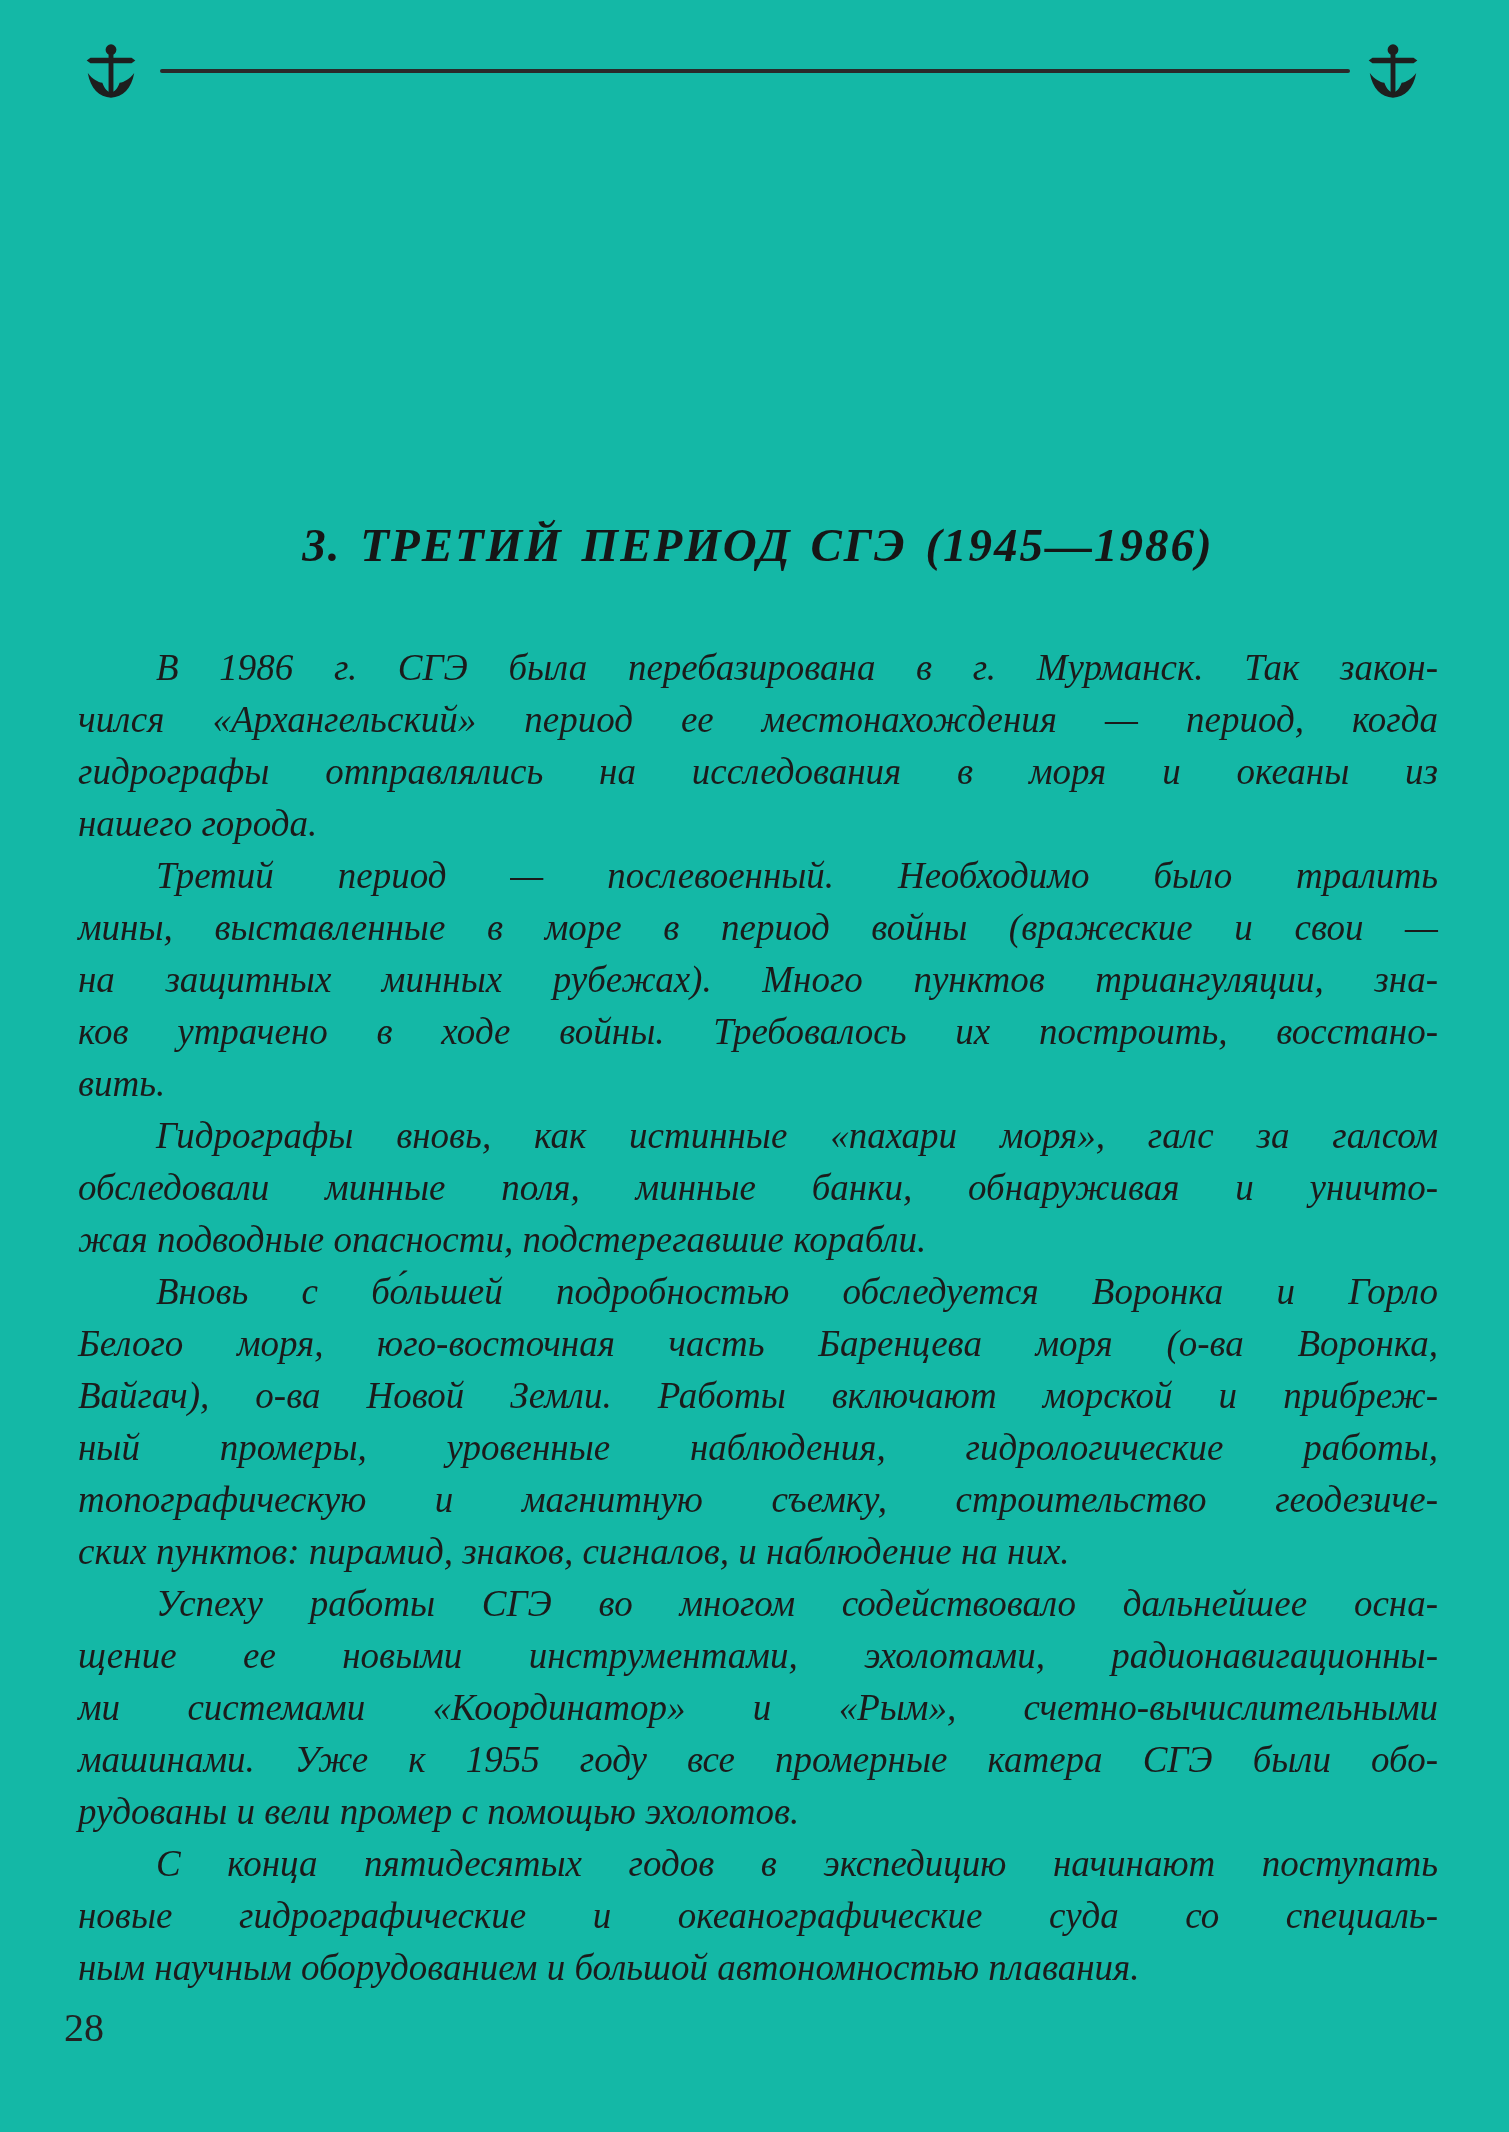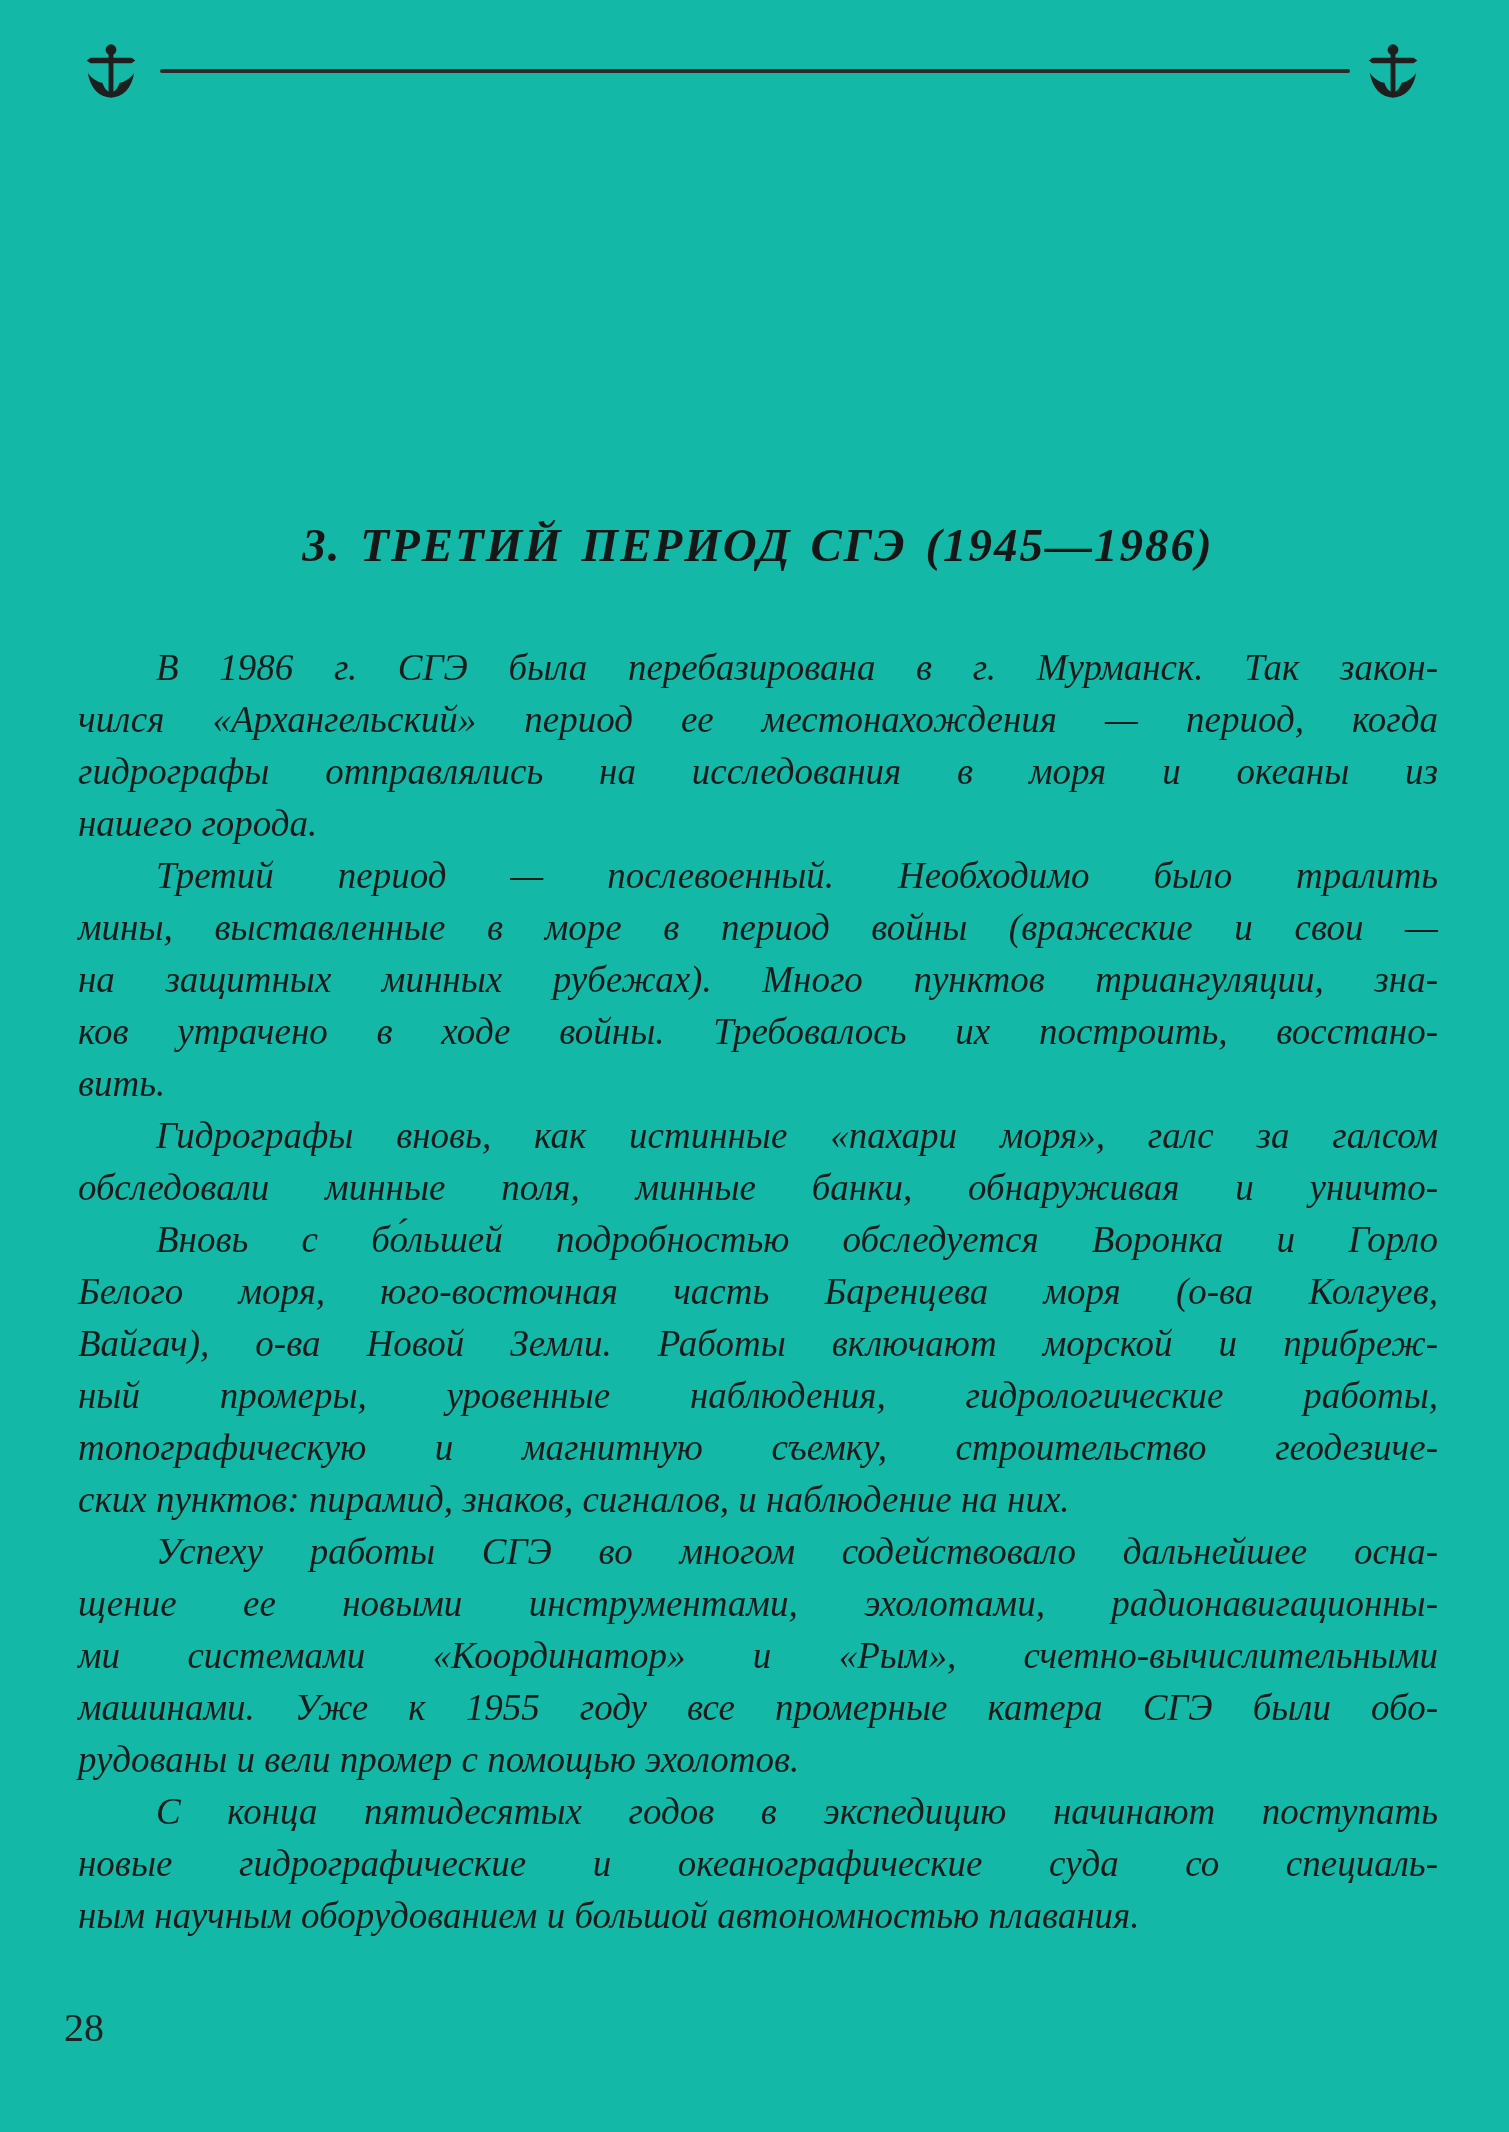--- a/index.html
+++ b/index.html
@@ -121,24 +121,25 @@
       <div class="paragraph">
         <div class="text-line first-line">Третий период — послевоенный. Необходимо было тралить</div>
         <div class="text-line">мины, выставленные в море в период войны (вражеские и свои —</div>
         <div class="text-line">на защитных минных рубежах). Много пунктов триангуляции, зна-</div>
         <div class="text-line">ков утрачено в ходе войны. Требовалось их построить, восстано-</div>
         <div class="text-line last-line">вить.</div>
       </div>
       <div class="paragraph">
         <div class="text-line first-line">Гидрографы вновь, как истинные «пахари моря», галс за галсом</div>
         <div class="text-line">обследовали минные поля, минные банки, обнаруживая и уничто-</div>
+        <div class="text-line last-line">жая подводные опасности, подстерегавшие корабли.</div>
       </div>
       <div class="paragraph">
         <div class="text-line first-line">Вновь с бо́льшей подробностью обследуется Воронка и Горло</div>
-        <div class="text-line">Белого моря, юго-восточная часть Баренцева моря (о-ва Колгуев,</div>
+        <div class="text-line">Белого моря, юго-восточная часть Баренцева моря (о-ва Воронка,</div>
         <div class="text-line">Вайгач), о-ва Новой Земли. Работы включают морской и прибреж-</div>
         <div class="text-line">ный промеры, уровенные наблюдения, гидрологические работы,</div>
         <div class="text-line">топографическую и магнитную съемку, строительство геодезиче-</div>
         <div class="text-line last-line">ских пунктов: пирамид, знаков, сигналов, и наблюдение на них.</div>
       </div>
       <div class="paragraph">
         <div class="text-line first-line">Успеху работы СГЭ во многом содействовало дальнейшее осна-</div>
         <div class="text-line">щение ее новыми инструментами, эхолотами, радионавигационны-</div>
         <div class="text-line">ми системами «Координатор» и «Рым», счетно-вычислительными</div>
         <div class="text-line">машинами. Уже к 1955 году все промерные катера СГЭ были обо-</div>

